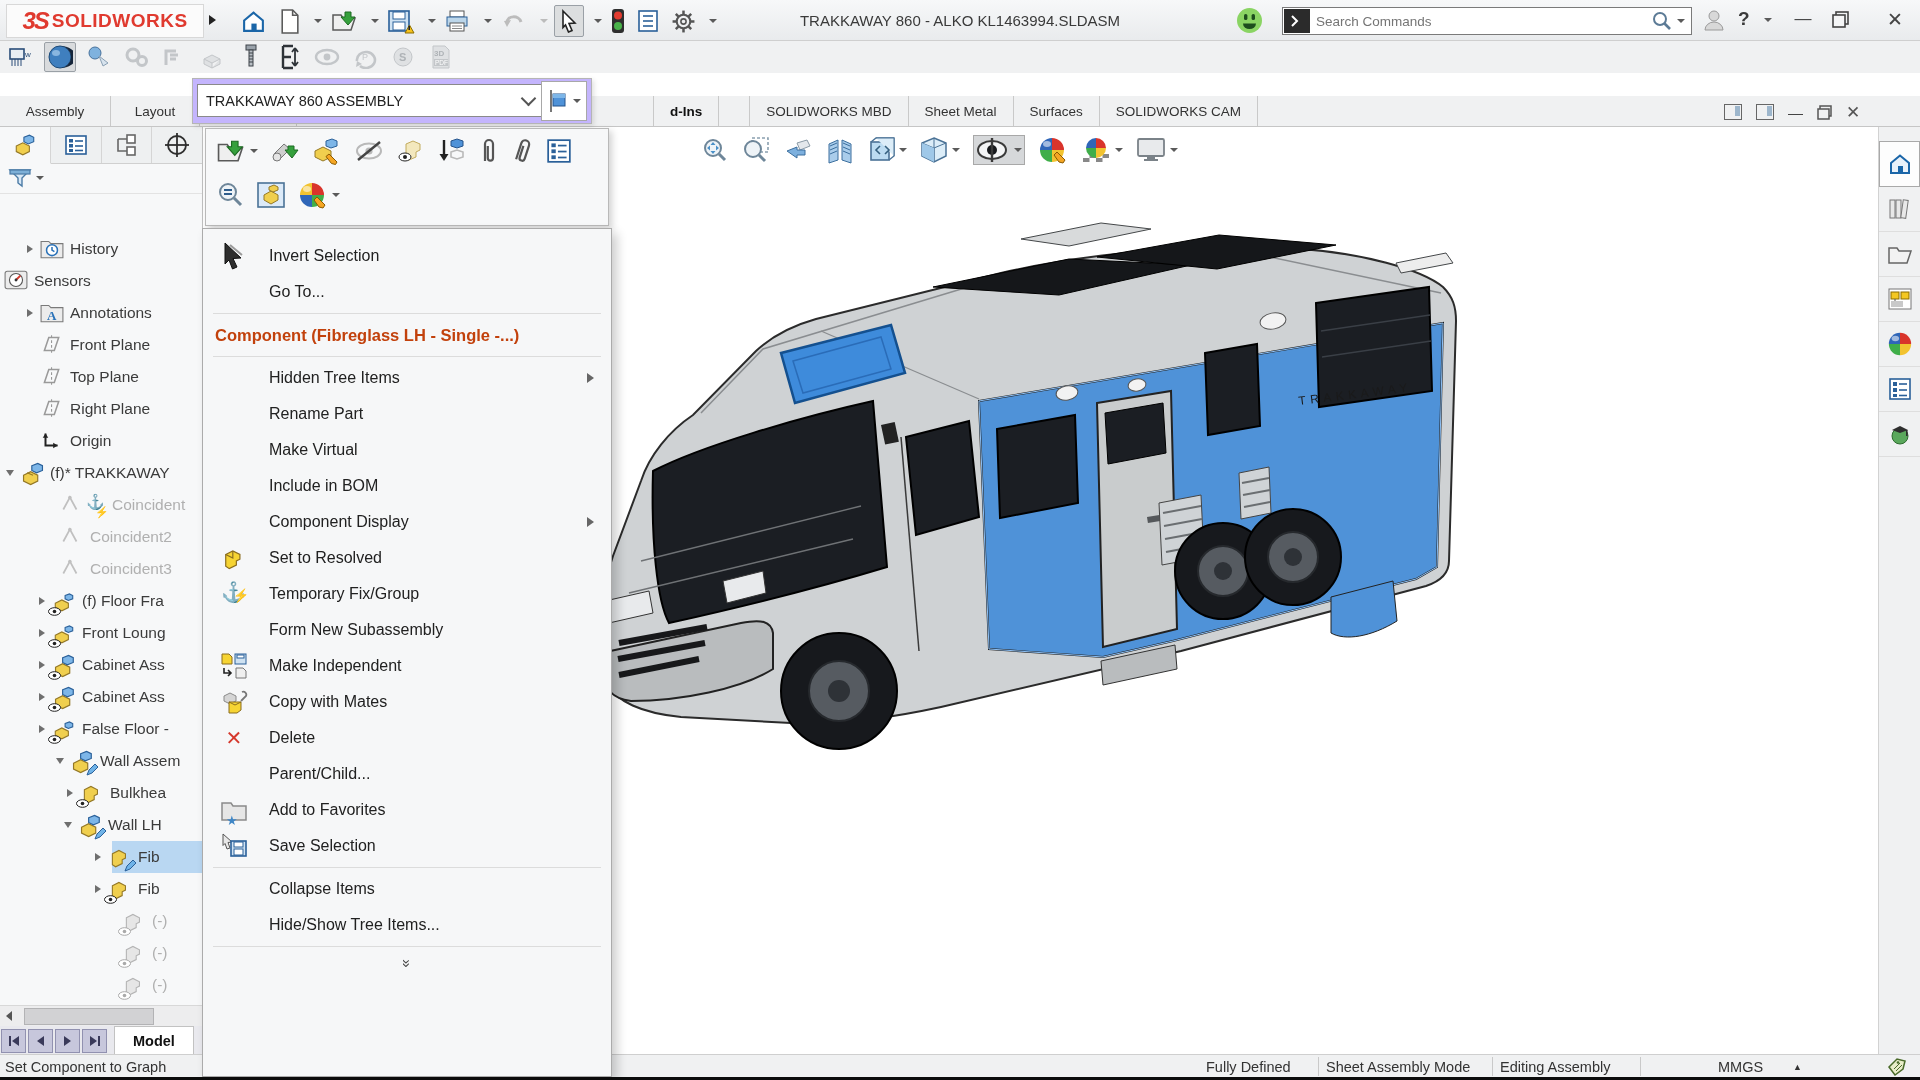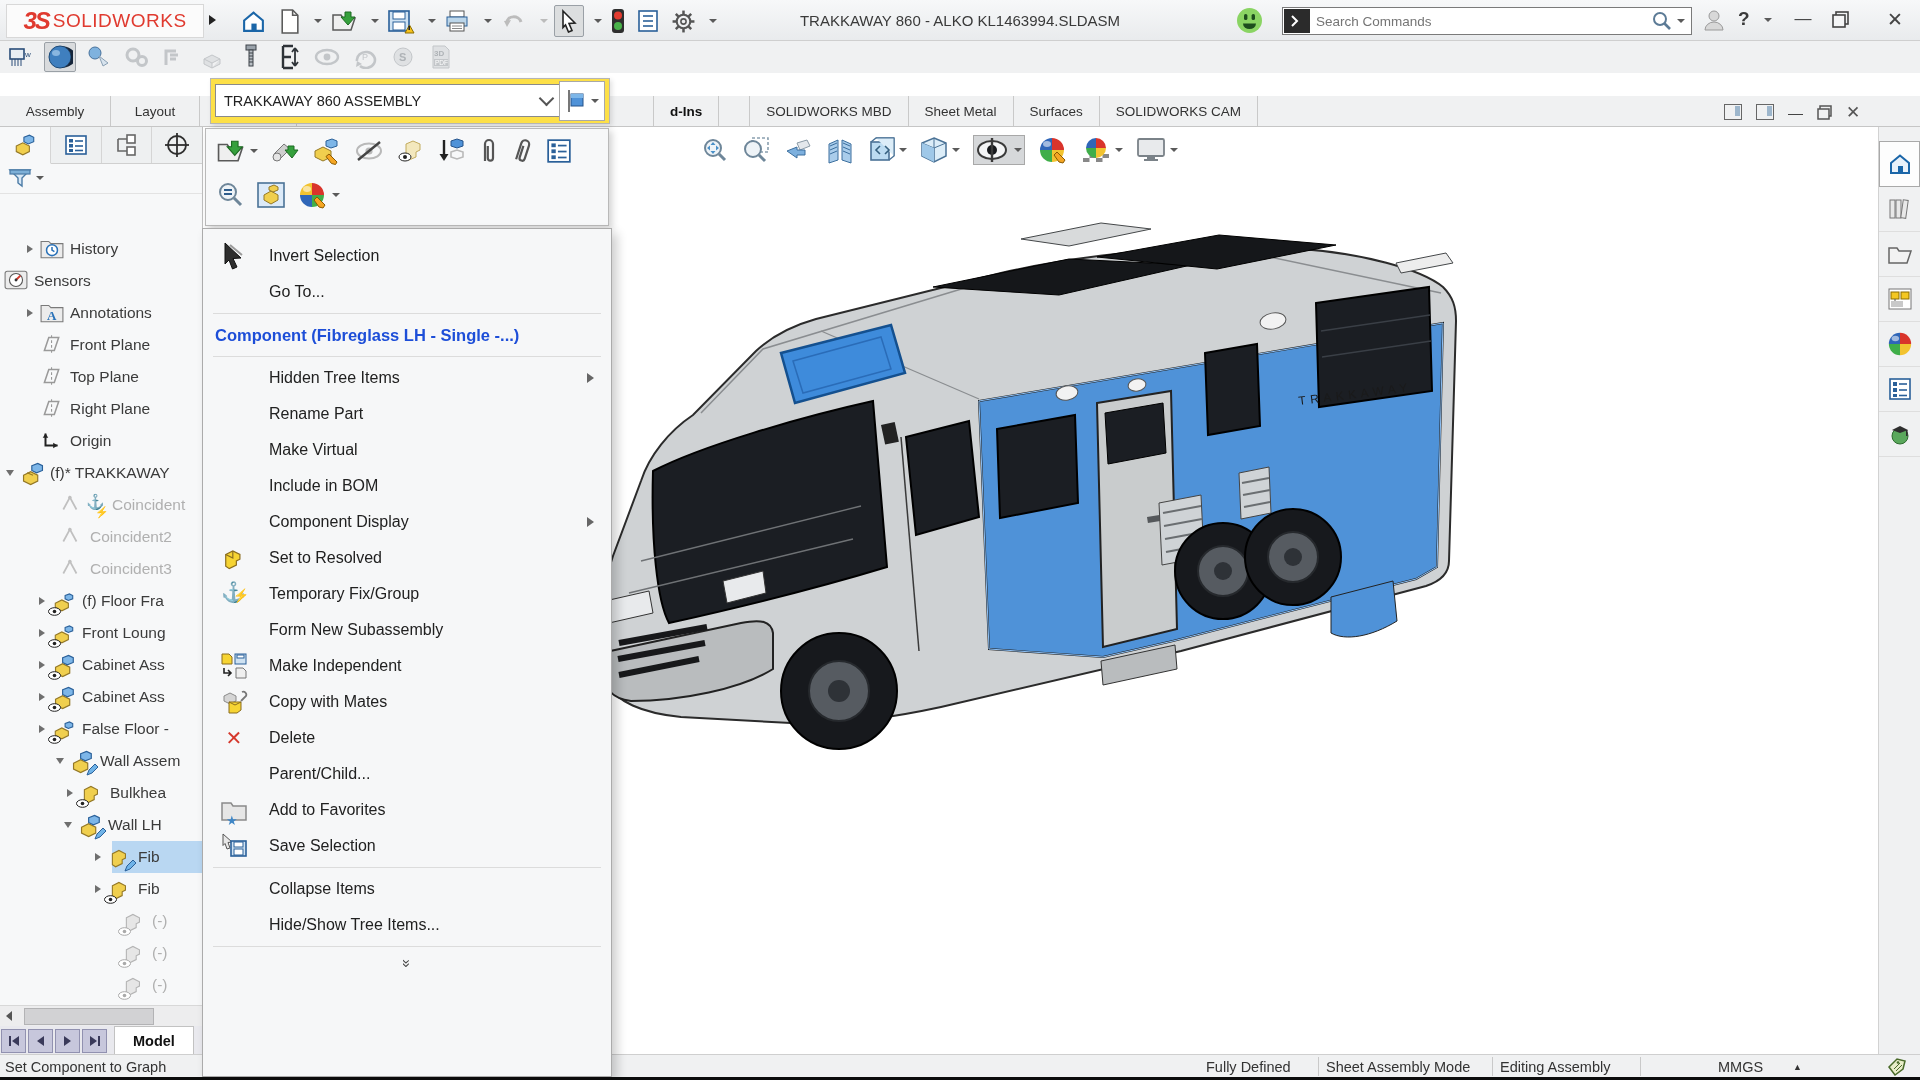--- a/index.html
+++ b/index.html
@@ -8,21 +8,21 @@
   .abs{position:absolute}
   .flex{display:flex;align-items:center}
   .dd{width:0;height:0;border-top:4px solid #5a5a5a;border-left:4px solid transparent;border-right:4px solid transparent;margin-left:4px}
   .vsep{width:1px;background:#c9c9c9;align-self:stretch}
 
   
   #titlebar{left:0;top:0;width:1920px;height:40px;background:linear-gradient(#f7f8f9,#e9ebed);border-bottom:1px solid #cfcfcf}
   #logo{left:6px;top:4px;width:196px;height:32px;background:#fbfbfb;border:1px solid #d8d8d8;display:flex;align-items:center;justify-content:center}
   .logo3s{font-weight:bold;font-style:italic;font-size:24px;color:#e03a2f;margin-right:4px;letter-spacing:-2px}
   .logosw{font-size:19px;color:#e03a2f;letter-spacing:.5px}
-  .logosw b{font-weight:normal}
+  .logosw b{font-weight:bold}
   #logoexp{left:206px;top:8px;width:14px;height:24px}
   .tri-r{width:0;height:0;border-left:7px solid #222;border-top:5px solid transparent;border-bottom:5px solid transparent}
   .qbtn{height:30px;display:flex;align-items:center;padding:0 3px}
   .qbtn.pressed{background:#dcdedf;border:1px solid #9aa0a6;border-radius:2px}
   #title-center{left:560px;top:0;width:800px;height:40px;display:flex;align-items:center;justify-content:center;font-size:15px;color:#3a3a3a}
   #searchbox{left:1282px;top:7px;width:408px;height:26px;background:#fff;border:1px solid #7a7a7a;display:flex;align-items:center}
   #searchbox input{border:none;outline:none;flex:1;font-size:13.5px;color:#0f172a;font-family:"Liberation Sans",sans-serif;background:transparent;padding:0 6px}
   .winbtn{font-size:17px;color:#444;width:30px;text-align:center}
 
   
@@ -72,36 +72,36 @@
   #rightpane{left:1878px;top:127px;width:42px;height:927px;background:#f0f1f2;border-left:1px solid #d2d2d2}
   .rpcell{width:41px;height:44px;display:flex;align-items:center;justify-content:center;border-bottom:1px solid #dedede}
   .rpcell.active{background:#fdfdfd;border:1px solid #a9a9a9;width:39px}
 
   
   #statusbar{left:0;top:1054px;width:1920px;height:23px;background:#f0f1f2;border-top:1px solid #cfcfcf;font-size:14.5px;color:#333}
   .stitem{position:absolute;top:0;height:23px;display:flex;align-items:center}
   #blackstrip{left:0;top:1077px;width:1920px;height:3px;background:#0c0c0c;z-index:60}
 
   
-  #combo-wrap{left:210px;top:78px;width:398px;height:44px;background:#fde047;border:1px solid #b5b5b5;z-index:20;box-shadow:2px 2px 5px rgba(0,0,0,.12)}
+  #combo-wrap{left:192px;top:78px;width:398px;height:44px;background:#c4b5fd;border:1px solid #b5b5b5;z-index:20;box-shadow:2px 2px 5px rgba(0,0,0,.12)}
   #combo{left:4px;top:5px;width:338px;height:31px;background:#fff;border:1px solid #8a8a8a;display:flex;align-items:center;font-size:14.5px;color:#222;padding-left:8px}
   .chev{width:9px;height:9px;border-right:2px solid #555;border-bottom:2px solid #555;transform:rotate(45deg);margin-left:auto;margin-right:10px;margin-top:-4px}
   #combo-btn{left:348px;top:2px;width:44px;height:38px;background:#fff;border:1px solid #a8a8a8;display:flex;align-items:center;justify-content:center}
 
   
   #ctxbar{left:205px;top:128px;width:402px;height:96px;background:#f7f8f9;border:1px solid #b9b9b9;z-index:25;box-shadow:3px 3px 7px rgba(0,0,0,.18)}
   #ctxbar .row{position:absolute;left:10px;display:flex;align-items:center;gap:12px}
 
   
   #ctxmenu{left:202px;top:228px;width:410px;height:849px;background:#f6f7f8;border:1px solid #ababab;z-index:40;box-shadow:5px 5px 10px rgba(0,0,0,.2);box-sizing:border-box;padding-top:9px}
   .mi{position:relative;height:36px;line-height:36px;font-size:16px;color:#212121;padding-left:66px;white-space:nowrap}
   .mi .mic{position:absolute;left:10px;top:3px;width:42px;height:30px;display:flex;align-items:center;justify-content:center}
   .mi.sub::after{content:"";position:absolute;right:17px;top:13px;border-left:7px solid #666;border-top:5px solid transparent;border-bottom:5px solid transparent}
   .mi.hl{background:#fdfdfe;box-shadow:inset 0 0 0 1px #93aac2}
-  .mhead{height:36px;line-height:36px;font-weight:bold;font-size:16.5px;color:#1d4ed8;padding-left:12px;white-space:nowrap}
+  .mhead{height:36px;line-height:36px;font-weight:bold;font-size:16.5px;color:#c2410c;padding-left:12px;white-space:nowrap}
   .msep{height:1px;background:#dcdcdc;margin:3px 10px}
   #mchev{height:24px;display:flex;align-items:center;justify-content:center;color:#444}
   #mchev span{display:inline-block;transform:rotate(90deg);font-size:15px;letter-spacing:-2px}
 
   svg{display:block}
   .redx{color:#d5382c;font-weight:bold;font-size:20px;line-height:20px;font-family:"DejaVu Sans",sans-serif}
   .anchor{color:#2f74c0;font-size:15px;line-height:15px}
   .bolt{color:#f59a23;font-size:11px;position:absolute;right:-3px;bottom:-2px}
   .star{color:#3f86c6;font-size:13px;position:absolute;left:6px;top:5px}
 </style>

